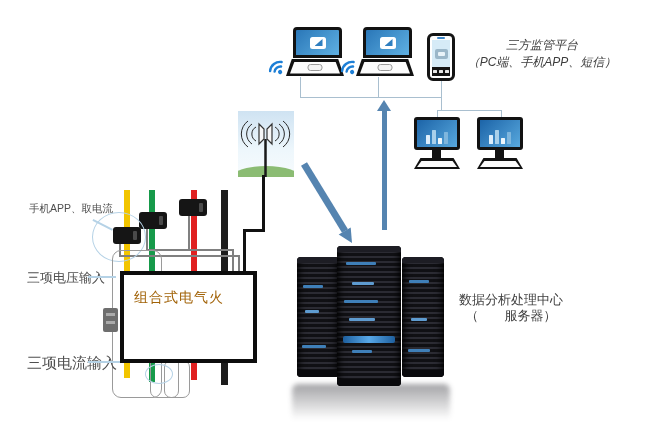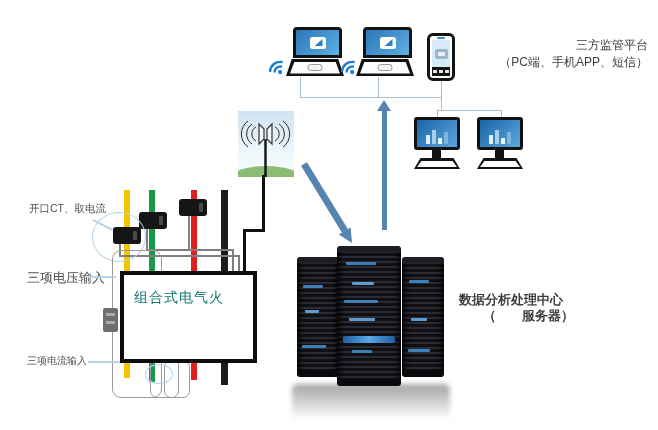--- a/index.html
+++ b/index.html
@@ -53,42 +53,42 @@
   .wire{position:absolute;width:6px;}
   .clamp{position:absolute;width:28px;height:17px;background:#151515;border-radius:3px;}
   .clamp::after{content:"";position:absolute;right:4px;top:4px;width:4px;height:9px;background:#4a4a4a;border-radius:1px;}
   .sensor{position:absolute;background:#808080;}
   .ring{position:absolute;border:1.5px solid #b5d2e6;border-radius:50%;background:transparent;}
   .housing{position:absolute;border:1.5px solid #9a9a9a;background:transparent;}
 
   
   #detector-box{position:absolute;left:120px;top:271px;width:137px;height:92px;background:#ffffff;
     border:4px solid #0d0d0d;box-sizing:border-box;z-index:5;}
-  #detector-box .txt{margin:9px 0 0 10px;font-size:14px;line-height:27px;color:#0f766e;letter-spacing:1px;}
+  #detector-box .txt{margin:9px 0 0 10px;font-size:14px;line-height:27px;color:#a16207;letter-spacing:1px;}
   .cable{position:absolute;background:#111;z-index:4;}
 
   
   .rack{position:absolute;background:
     repeating-linear-gradient(180deg,#2b2b33 0px,#2b2b33 2px,#101014 2px,#101014 5px);
     border-radius:4px;box-shadow:inset 5px 0 7px -3px #000,inset -5px 0 7px -3px #000;}
   .rack::before{content:"";position:absolute;left:0;right:0;top:0;height:6px;background:#1d1d24;border-radius:4px 4px 0 0;}
   .rack::after{content:"";position:absolute;left:0;right:0;bottom:0;height:7px;background:#0a0a0d;border-radius:0 0 4px 4px;}
   .bl{position:absolute;background:#3f7fb8;height:3px;border-radius:1px;}
   .glow{position:absolute;height:7px;border-radius:2px;background:linear-gradient(90deg,#1e5f9e,#58a8e8,#1e5f9e);}
   #server-reflection{position:absolute;left:292px;top:384px;width:158px;height:42px;border-radius:6px;
     background:linear-gradient(180deg,rgba(25,25,32,0.40),rgba(25,25,32,0.0) 85%);filter:blur(2.5px);}
 
   
-  #platform-label{position:absolute;left:476px;top:37px;width:172px;text-align:right;
-    font-size:12px;line-height:17px;color:#3c3c3c;}
+  #platform-label{position:absolute;left:456px;top:37px;width:172px;text-align:center;
+    font-size:12px;line-height:17px;color:#3c3c3c;font-style:italic;}
   #datacenter-label{position:absolute;left:448px;top:292px;width:126px;text-align:center;
-    font-size:13px;line-height:16px;color:#3f3f3f;font-weight:bold;}
+    font-size:13px;line-height:16px;color:#3f3f3f;}
   #ct-label{left:29px;top:202px;font-size:10.5px;}
   #voltage-label{left:27px;top:269px;font-size:13px;}
-  #current-label{left:27px;top:354px;font-size:10px;}
+  #current-label{left:27px;top:354px;font-size:15px;}
   #terminal-label{left:107px;top:393px;font-size:14px;color:#424242;letter-spacing:1.5px;}
 </style>
 </head>
 <body>
 
 <div id="canvas">
 
   <div class="ln" style="left:300px;top:77px;width:1.2px;height:20px;"></div>
   <div class="ln" style="left:378px;top:77px;width:1.2px;height:20px;"></div>
   <div class="ln" style="left:441px;top:80px;width:1.2px;height:17px;"></div>
@@ -223,21 +223,21 @@
   <div class="cable" style="left:262px;top:175px;width:3px;height:57px;"></div>
   <div class="cable" style="left:243px;top:229px;width:22px;height:3px;"></div>
   <div class="cable" style="left:243px;top:229px;width:3px;height:45px;"></div>
 
   <div id="detector-box">
     <div class="txt">
       <div>组合式电气火</div>
     </div>
   </div>
 
-  <div class="lbl" id="ct-label">开口CT、取电流</div>
+  <div class="lbl" id="ct-label">手机APP、取电流</div>
   <div class="callout" style="left:93px;top:219px;width:22px;transform:rotate(27deg);transform-origin:left center;"></div>
   <div class="lbl" id="voltage-label">三项电压输入</div>
   <div class="callout" style="left:88px;top:276px;width:28px;"></div>
   <div class="lbl" id="current-label">三项电流输入</div>
   <div class="callout" style="left:88px;top:361px;width:58px;"></div>
 
   <div class="rack" style="left:297px;top:257px;width:42px;height:120px;">
     <div class="bl" style="left:6px;top:28px;width:20px;"></div>
     <div class="bl" style="left:8px;top:53px;width:14px;background:#5e9bd0;"></div>
     <div class="bl" style="left:5px;top:88px;width:24px;"></div>
@@ -252,16 +252,16 @@
     <div class="bl" style="left:15px;top:36px;width:22px;background:#5e9bd0;"></div>
     <div class="bl" style="left:7px;top:54px;width:34px;"></div>
     <div class="bl" style="left:12px;top:72px;width:26px;background:#5e9bd0;"></div>
     <div class="glow" style="left:6px;top:90px;width:52px;"></div>
     <div class="bl" style="left:15px;top:104px;width:20px;"></div>
   </div>
   <div id="server-reflection"></div>
 
   <div id="datacenter-label">
     <div>数据分析处理中心</div>
-    <div style="white-space:pre;text-align:right;">（　　服务器）</div>
+    <div style="white-space:pre;">（　　服务器）</div>
   </div>
 
 </div>
 
 </body></html>

